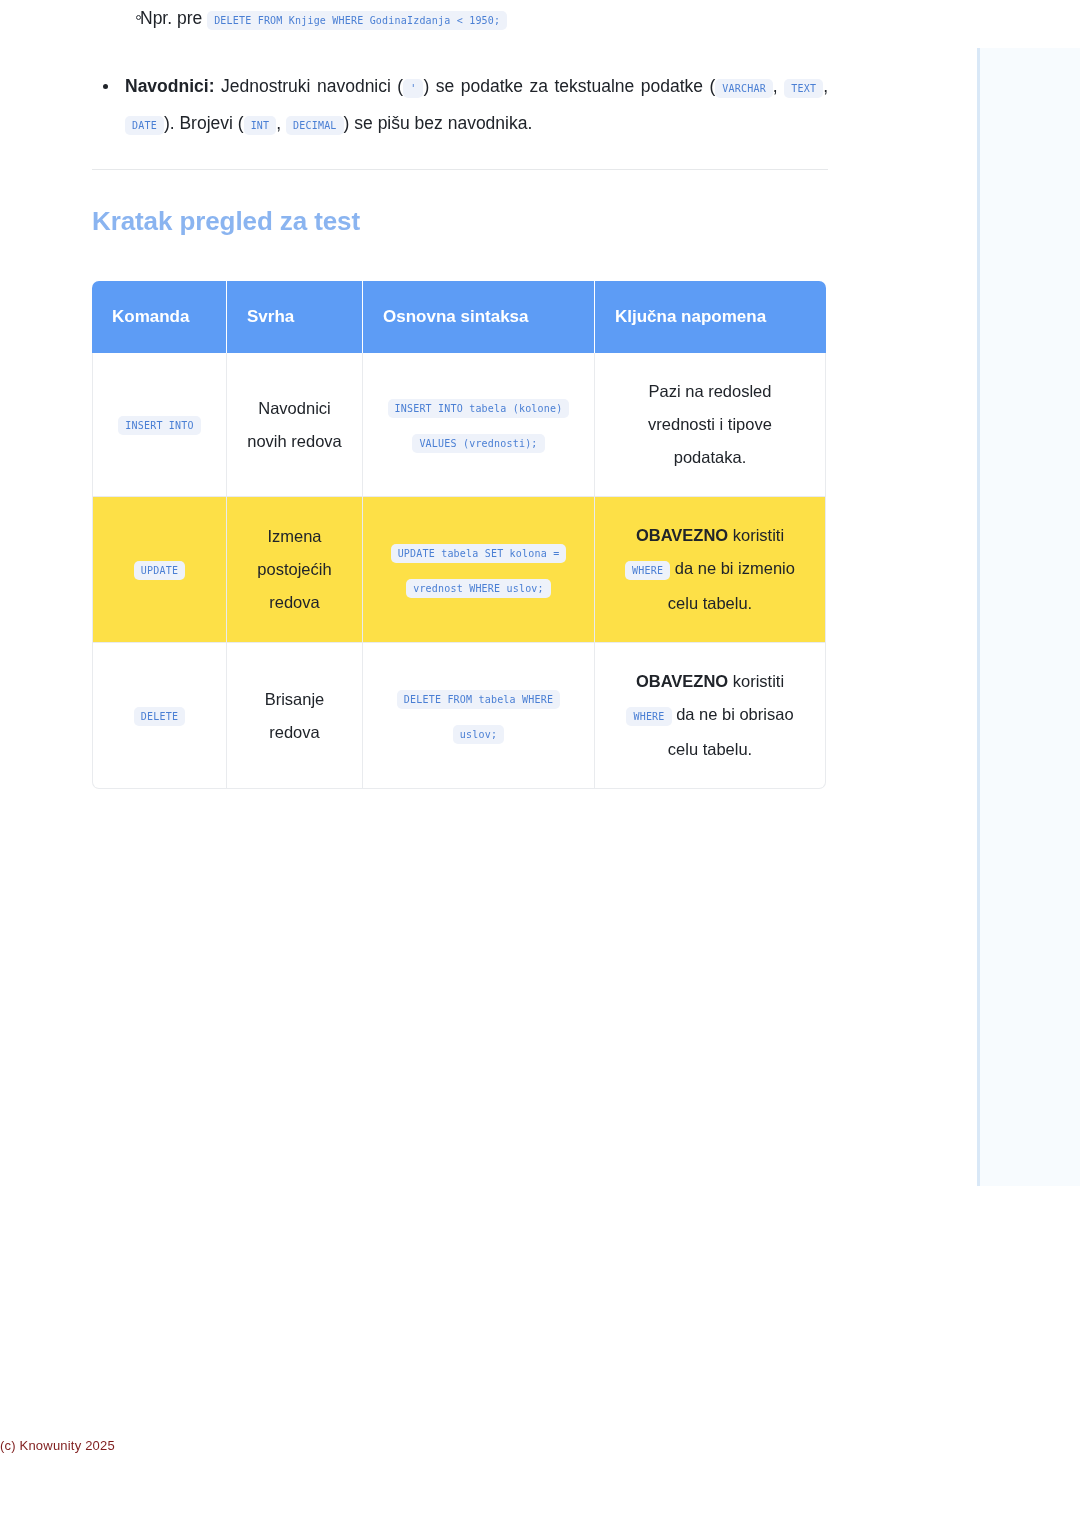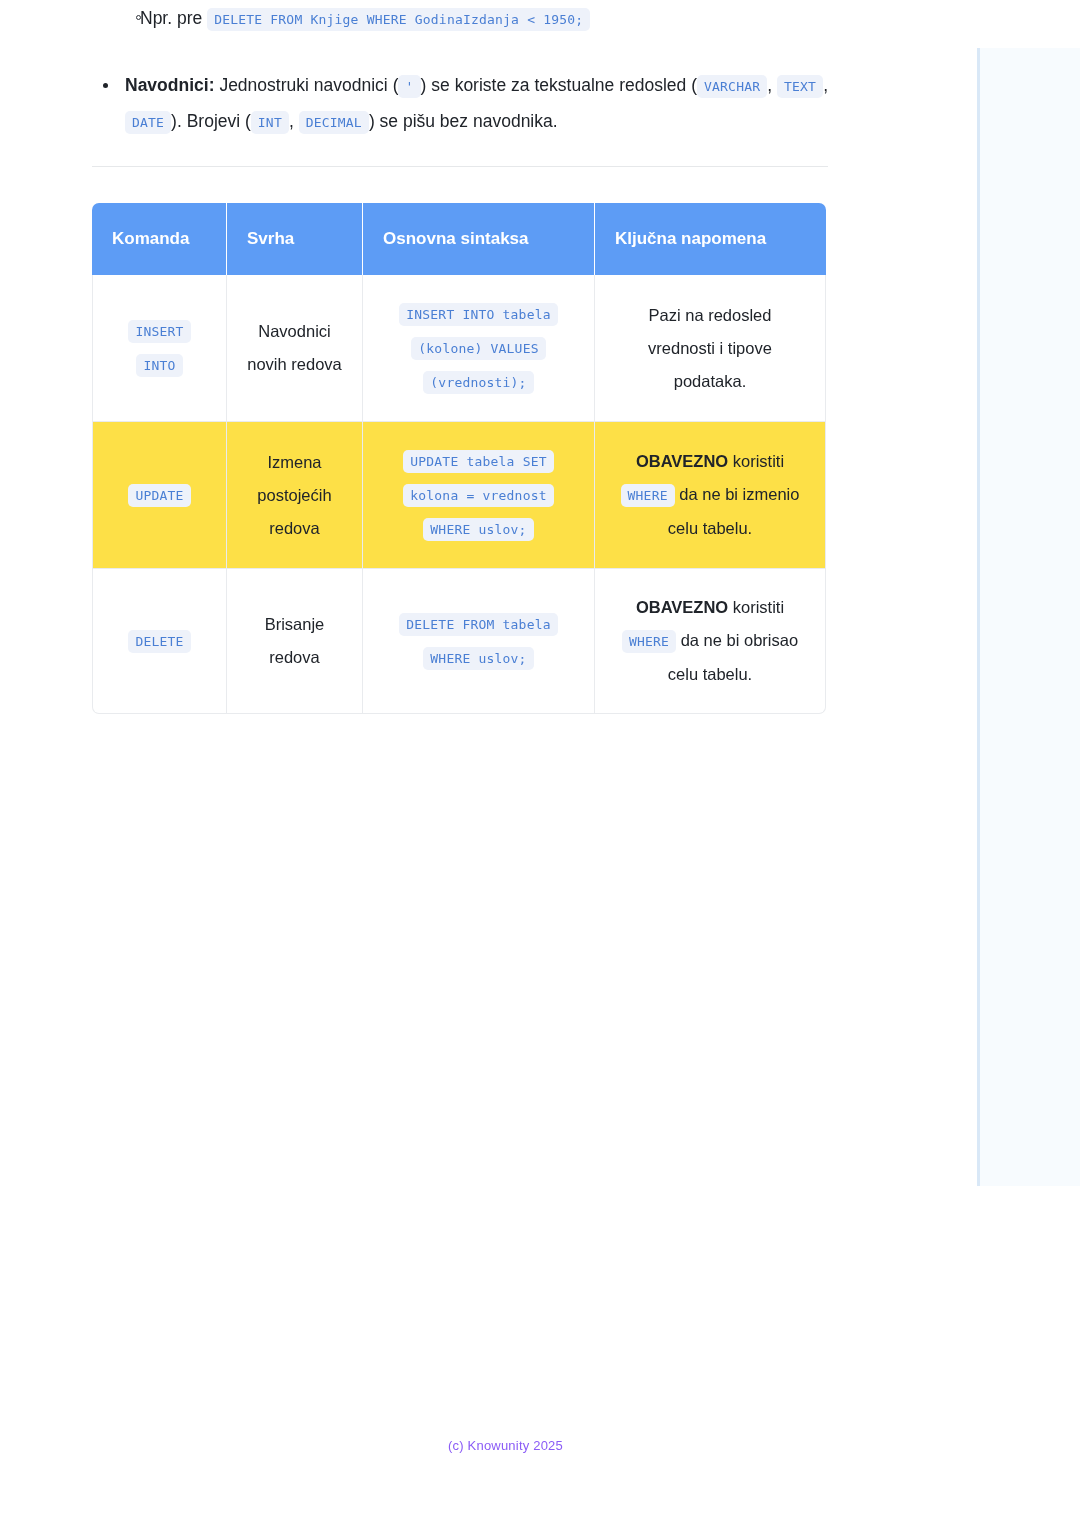--- a/index.html
+++ b/index.html
@@ -91,21 +91,21 @@
     border: 1.4px solid #31363d;
     background: transparent;
     box-sizing: border-box;
   }
 
   .b { font-weight: bold; }
 
   
   code, .code {
     font-family: "DejaVu Sans Mono", "Liberation Mono", monospace;
-    font-size: 13px;
+    font-size: 10px;
     color: #4a7fd4;
     background: #eef2fa;
     border-radius: 5px;
     padding: 4px 7px;
     box-decoration-break: clone;
     -webkit-box-decoration-break: clone;
     letter-spacing: 0.2px;
     white-space: normal;
   }
 
@@ -177,23 +177,23 @@
   col.c2 { width: 136px; }
   col.c3 { width: 232px; }
   col.c4 { width: 231px; }
 
   
   .footer {
     position: absolute;
     left: 0;
     top: 1438px;
     width: 1011px;
-    text-align: center;
+    text-align: left;
     font-size: 13px;
-    color: #8b5cf6;
+    color: #7f1d1d;
     letter-spacing: 0.2px;
   }
 </style>
 </head>
 <body>
 
 <div class="right-panel"></div>
 
 <div class="page">
   <div class="content">
@@ -201,26 +201,27 @@
     <ul class="sub">
       <li>
         <span>Npr. pre</span>
         <code>DELETE FROM Knjige WHERE GodinaIzdanja &lt; 1950;</code>
       </li>
     </ul>
 
     <ul class="lvl1">
       <li>
         <span class="b">Navodnici:</span>
-        <span>Jednostruki navodnici (</span><code>'</code><span>) se koriste za tekstualne redosled (</span><code>VARCHAR</code><span>,</span> <code>TEXT</code><span>,</span> <code>DATE</code><span>). Brojevi (</span><code>INT</code><span>,</span> <code>DECIMAL</code><span>) se pišu bez navodnika.</span>
+        <span>Jednostruki navodnici (</span><code>'</code><span>) se podatke za tekstualne podatke (</span><code>VARCHAR</code><span>,</span> <code>TEXT</code><span>,</span> <code>DATE</code><span>). Brojevi (</span><code>INT</code><span>,</span> <code>DECIMAL</code><span>) se pišu bez navodnika.</span>
       </li>
     </ul>
 
     <hr class="divider">
 
+    <h2 class="section-title">Kratak pregled za test</h2>
 
     <table class="summary">
       <colgroup>
         <col class="c1">
           <col class="c2">
           <col class="c3">
           <col class="c4">
       </colgroup>
       <thead>
         <tr>

